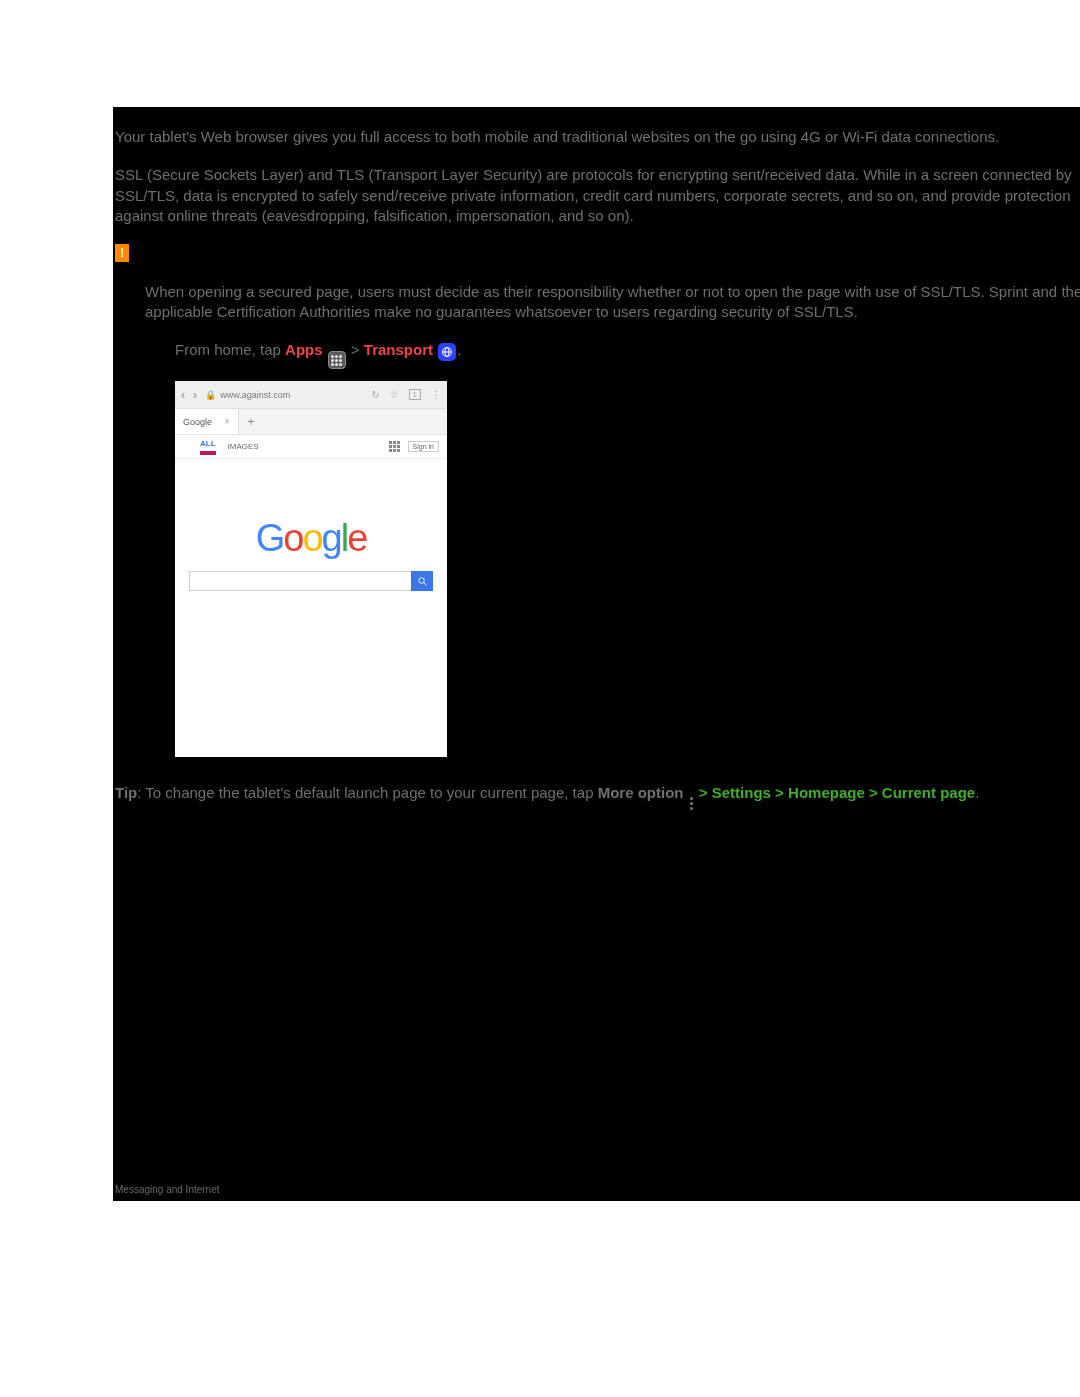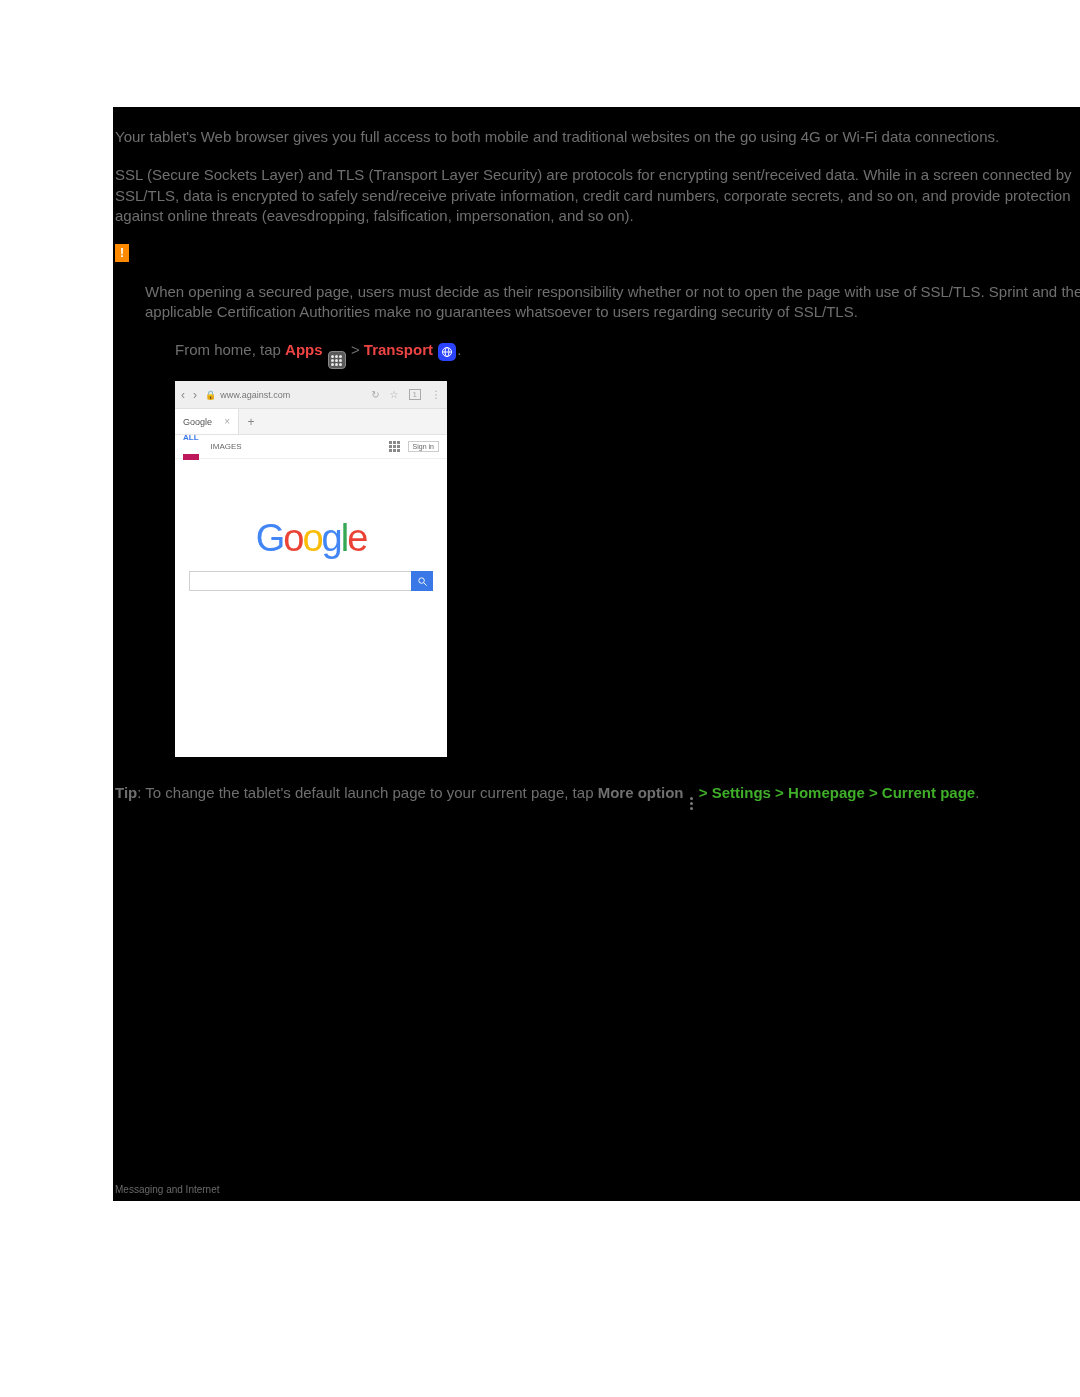--- a/index.html
+++ b/index.html
@@ -43,21 +43,21 @@
   .ss-toolbar { height:28px; background:#efefef; border-bottom:1px solid #e0e0e0; display:flex; align-items:center; padding:0 6px; gap:8px;}
   .ss-arrow { color:#8a8a8a; font-size:12px; }
   .ss-url { flex:0 0 auto; font-size:9px; color:#777; display:flex; align-items:center; gap:4px;}
   .ss-lock { color:#8a8a8a; font-size:9px; }
   .ss-right { margin-left:auto; display:flex; gap:10px; color:#aaa; font-size:10px; align-items:center;}
   .ss-tabbar { height:26px; background:#f4f4f4; display:flex; align-items:stretch; border-bottom:1px solid #e3e3e3;}
   .ss-tab { background:#fff; width:64px; display:flex; align-items:center; padding:0 8px; font-size:9px; color:#555; border-right:1px solid #e0e0e0; gap:10px;}
   .ss-tab .x { color:#aaa; font-size:10px; margin-left:auto;}
   .ss-plus { width:24px; display:flex; align-items:center; justify-content:center; color:#888; font-size:12px;}
   .ss-subbar { height:24px; display:flex; align-items:center; padding:0 8px; font-size:8px; color:#666; border-bottom:1px solid #eee; gap:12px;}
-  .ss-subbar .all { color:#3b78e7; border-bottom:6px solid #be185d; padding-bottom:12px; font-weight:bold;}
+  .ss-subbar .all { color:#3b78e7; border-bottom:4px solid #be185d; padding-bottom:3px; font-weight:bold;margin-left:17px;}
   .ss-subbar .right { margin-left:auto; display:flex; gap:8px; align-items:center;}
   .ss-grid { width:11px;height:11px; display:grid; grid-template-columns:repeat(3,3px); grid-template-rows:repeat(3,3px); gap:1px;}
   .ss-grid i{background:#888; width:3px;height:3px;}
   .ss-signin { border:1px solid #ccc; padding:1px 4px; font-size:7px; color:#666;}
   .ss-body { position:relative; height: calc(100% - 78px); }
   .google-logo {
     position:absolute; left:50%; top:58px; transform:translateX(-50%);
     font-size:38px; font-weight:500; letter-spacing:-2px; font-family:Arial,sans-serif;
   }
   .google-logo span:nth-child(1){color:#4285F4;}

